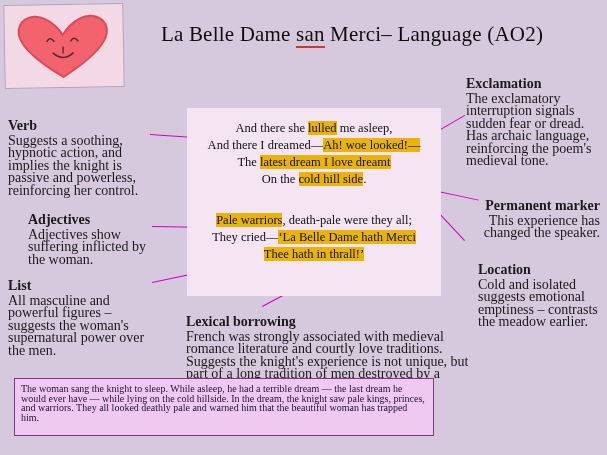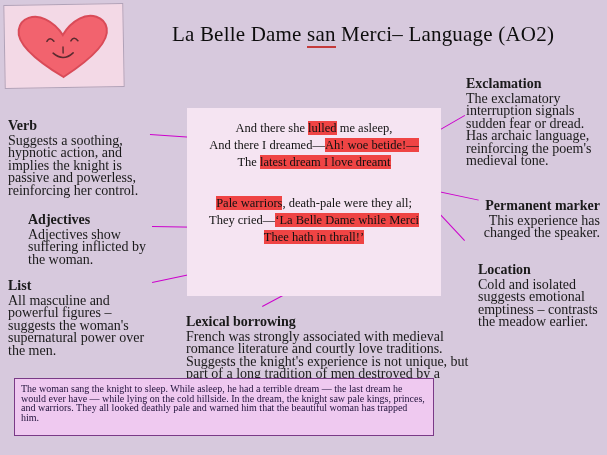--- a/index.html
+++ b/index.html
@@ -19,21 +19,21 @@
     background:#f3d9e6;
     transform:rotate(-1deg);
   }
   .heart{
     position:absolute;left:8px;top:6px;width:100px;height:70px;
   }
   .heart svg{display:block;}
 
   
   .title{
-    position:absolute;left:123px;top:22px;width:480px;
+    position:absolute;left:112px;top:22px;width:480px;
     text-align:center;
     font-size:21px;
     color:#0d0d0d;
     letter-spacing:.2px;
   }
   .title .ul-red{
     border-bottom:2px solid #c43b3b;
     padding-bottom:0px;
   }
 
@@ -44,21 +44,21 @@
     text-align:center;
     font-size:12.5px;
     line-height:17px;
     color:#111;
     padding-top:8px;
     box-sizing:border-box;
   }
   .poem .stanza{margin:0;}
   .poem .stanza.first{margin-top:4px;}
   .poem .stanza.second{margin-top:24px;}
-  .hl{background:#ef4444;}
+  .hl{background:#eab308;}
 
   
   .ann{position:absolute;font-size:14px;line-height:12.5px;color:#1a1a1a;}
   .ann .head{font-weight:bold;display:block;margin-bottom:2px;}
 
   .ann-verb{left:8px;top:120px;width:150px;}
   .ann-rep{left:28px;top:214px;width:136px;}
   .ann-list{left:8px;top:280px;width:150px;}
   .ann-excl{left:466px;top:78px;width:136px;}
   .ann-perm{left:478px;top:200px;width:122px;text-align:right;}
@@ -105,26 +105,27 @@
   <div class="line" style="left:152px;top:226px;width:60px;transform:rotate(1deg);"></div>
   <div class="line" style="left:152px;top:282px;width:58px;transform:rotate(-12deg);"></div>
   <div class="line" style="left:404px;top:150px;width:70px;transform:rotate(-30deg);"></div>
   <div class="line" style="left:424px;top:188px;width:56px;transform:rotate(12deg);"></div>
   <div class="line" style="left:420px;top:192px;width:66px;transform:rotate(47deg);"></div>
   <div class="line" style="left:262px;top:306px;width:60px;transform:rotate(-28deg);"></div>
 
   <div class="poem">
     <div class="stanza first">
       <div><span>And there she </span><span class="hl">lulled</span><span> me asleep,</span></div>
-      <div><span>And there I dreamed—</span><span class="hl">Ah! woe betide!—</span><span></span></div>
+      <div><span>And there I dreamed—</span><span class="hl">Ah! woe looked!—</span><span></span></div>
       <div><span>The </span><span class="hl">latest dream I love dreamt</span><span></span></div>
+      <div><span>On the </span><span class="hl">cold hill side</span><span>.</span></div>
     </div>
     <div class="stanza second">
       <div><span></span><span class="hl">Pale warriors</span><span>, death-pale were they all;</span></div>
-      <div><span>They cried—</span><span class="hl">‘La Belle Dame while Merci</span><span></span></div>
+      <div><span>They cried—</span><span class="hl">‘La Belle Dame hath Merci</span><span></span></div>
       <div><span></span><span class="hl">Thee hath in thrall!’</span><span></span></div>
     </div>
   </div>
 
   <div class="ann ann-verb">
     <span class="head">Verb</span>
     <span>Suggests a soothing, hypnotic action, and implies the knight is passive and powerless, reinforcing her control.</span>
   </div>
 
   <div class="ann ann-rep">

